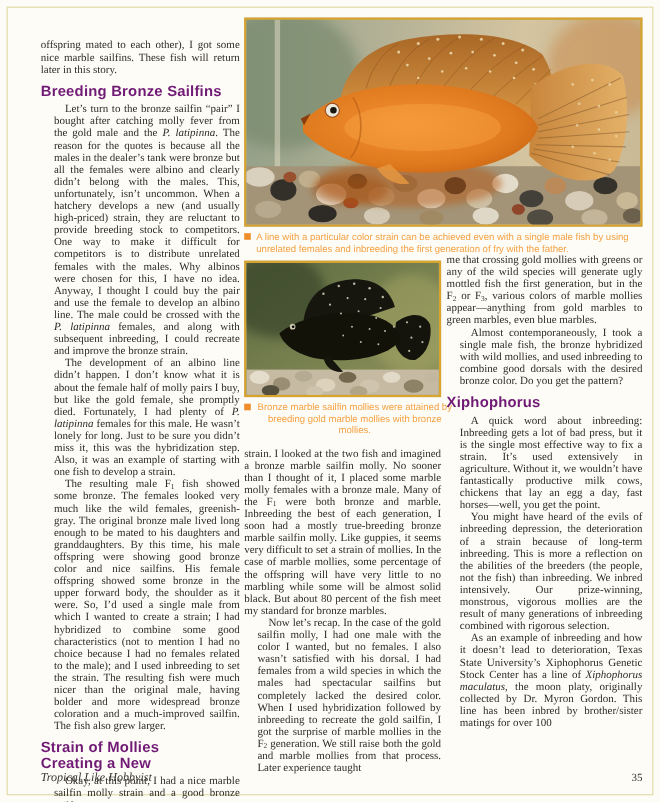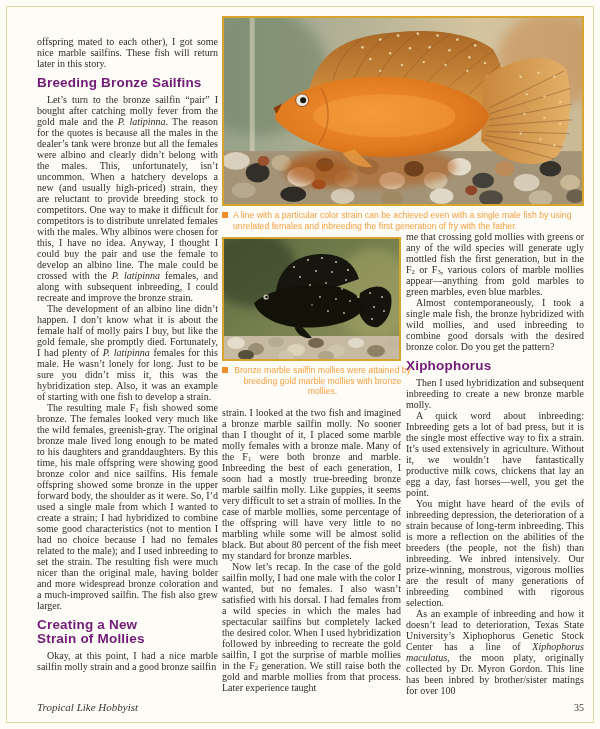--- a/index.html
+++ b/index.html
@@ -5,21 +5,21 @@
   html,body { margin:0; padding:0; background:#e9e6dd; }
   .page {
     position:relative; width:600px; height:729px; margin:0 auto;
     background:#fdfcf6; overflow:hidden;
     font-family:"Liberation Serif", serif; color:#2f2c28;
   }
   .frame { position:absolute; inset:6px; border:1px solid #e0d9a4; pointer-events:none; }
 
   .col { position:absolute; font-size:10px; line-height:11px; }
   .col p { margin:0; text-align:justify; }
-  .col p.ind { text-indent:10px; }
+  .col p.ind { text-indent:10px;margin-left:12px; }
 
   h2.sect {
     font-family:"Liberation Sans", sans-serif; font-weight:bold;
     font-size:13.5px; line-height:14.5px; color:#701a75;
     letter-spacing:0.2px; margin:7px 0 3px; white-space:nowrap;
   }
   h2.sect.multiline { white-space:normal; }
   h2.sect .hline { display:block; }
 
   sub { font-size:0.68em; line-height:0; vertical-align:-0.18em; }
@@ -44,22 +44,22 @@
 <div class="page">
   <div class="frame"></div>
 
   <div class="col" style="left:37px; top:36px; width:181px;">
     <p>offspring mated to each other), I got some nice marble sailfins. These fish will return later in this story.</p>
     <h2 class="sect">Breeding Bronze Sailfins</h2>
     <p class="ind"><span>Let’s turn to the bronze sailfin “pair” I bought after catching molly fever from the gold male and the </span><span style="font-style: italic;">P. latipinna</span><span>. The reason for the quotes is because all the males in the dealer’s tank were bronze but all the females were albino and clearly didn’t belong with the males. This, unfortunately, isn’t uncommon. When a hatchery develops a new (and usually high-priced) strain, they are reluctant to provide breeding stock to competitors. One way to make it difficult for competitors is to distribute unrelated females with the males. Why albinos were chosen for this, I have no idea. Anyway, I thought I could buy the pair and use the female to develop an albino line. The male could be crossed with the </span><span style="font-style: italic;">P. latipinna</span><span> females, and along with subsequent inbreeding, I could recreate and improve the bronze strain.</span></p>
     <p class="ind"><span>The development of an albino line didn’t happen. I don’t know what it is about the female half of molly pairs I buy, but like the gold female, she promptly died. Fortunately, I had plenty of </span><span style="font-style: italic;">P. latipinna</span><span> females for this male. He wasn’t lonely for long. Just to be sure you didn’t miss it, this was the hybridization step. Also, it was an example of starting with one fish to develop a strain.</span></p>
     <p class="ind"><span>The resulting male F</span><sub>1</sub><span> fish showed some bronze. The females looked very much like the wild females, greenish-gray. The original bronze male lived long enough to be mated to his daughters and granddaughters. By this time, his male offspring were showing good bronze color and nice sailfins. His female offspring showed some bronze in the upper forward body, the shoulder as it were. So, I’d used a single male from which I wanted to create a strain; I had hybridized to combine some good characteristics (not to mention I had no choice because I had no females related to the male); and I used inbreeding to set the strain. The resulting fish were much nicer than the original male, having bolder and more widespread bronze coloration and a much-improved sailfin. The fish also grew larger.</span></p>
     <h2 class="sect multiline">
+      <span class="hline">Strain of Mollies</span>
       <span class="hline">Creating a New</span>
-      <span class="hline">Strain of Mollies</span>
     </h2>
     <p class="ind">Okay, at this point, I had a nice marble sailfin molly strain and a good bronze sailfin</p>
   </div>
 
   <div class="photo" style="left:222px; top:16px; width:362px; height:190px;">
     <svg viewBox="0 0 362 190" preserveAspectRatio="none">
       <defs>
         <linearGradient id="bg1" x1="0" y1="0" x2="1" y2="0">
           <stop offset="0" stop-color="#95a289"></stop>
             <stop offset="0.35" stop-color="#b3b196"></stop>
@@ -270,21 +270,20 @@
 
   <div class="col" style="left:222px; top:407px; width:179px;">
     <p><span>strain. I looked at the two fish and imagined a bronze marble sailfin molly. No sooner than I thought of it, I placed some marble molly females with a bronze male. Many of the F</span><sub>1</sub><span> were both bronze and marble. Inbreeding the best of each generation, I soon had a mostly true-breeding bronze marble sailfin molly. Like guppies, it seems very difficult to set a strain of mollies. In the case of marble mollies, some percentage of the offspring will have very little to no marbling while some will be almost solid black. But about 80 percent of the fish meet my standard for bronze marbles.</span></p>
     <p class="ind"><span>Now let’s recap. In the case of the gold sailfin molly, I had one male with the color I wanted, but no females. I also wasn’t satisfied with his dorsal. I had females from a wild species in which the males had spectacular sailfins but completely lacked the desired color. When I used hybridization followed by inbreeding to recreate the gold sailfin, I got the surprise of marble mollies in the F</span><sub>2</sub><span> generation. We still raise both the gold and marble mollies from that process. Later experience taught</span></p>
   </div>
 
   <div class="col" style="left:406px; top:231px; width:178px;">
     <p><span>me that crossing gold mollies with greens or any of the wild species will generate ugly mottled fish the first generation, but in the F</span><sub>2</sub><span> or F</span><sub>3</sub><span>, various colors of marble mollies appear—anything from gold marbles to green marbles, even blue marbles.</span></p>
     <p class="ind">Almost contemporaneously, I took a single male fish, the bronze hybridized with wild mollies, and used inbreeding to combine good dorsals with the desired bronze color. Do you get the pattern?</p>
     <h2 class="sect">Xiphophorus</h2>
-    <p class="ind">Then I used hybridization and subsequent inbreeding to create a new bronze marble molly.</p>
     <p class="ind">A quick word about inbreeding: Inbreeding gets a lot of bad press, but it is the single most effective way to fix a strain. It’s used extensively in agriculture. Without it, we wouldn’t have fantastically productive milk cows, chickens that lay an egg a day, fast horses—well, you get the point.</p>
     <p class="ind">You might have heard of the evils of inbreeding depression, the deterioration of a strain because of long-term inbreeding. This is more a reflection on the abilities of the breeders (the people, not the fish) than inbreeding. We inbred intensively. Our prize-winning, monstrous, vigorous mollies are the result of many generations of inbreeding combined with rigorous selection.</p>
     <p class="ind"><span>As an example of inbreeding and how it doesn’t lead to deterioration, Texas State University’s Xiphophorus Genetic Stock Center has a line of </span><span style="font-style: italic;">Xiphophorus maculatus</span><span>, the moon platy, originally collected by Dr. Myron Gordon. This line has been inbred by brother/sister matings for over 100</span></p>
   </div>
 
   <div class="footer-left">Tropical Like Hobbyist</div>
   <div class="footer-center">www.tfhmagazine.com</div>
   <div class="footer-right">35</div>
 </div>
 

